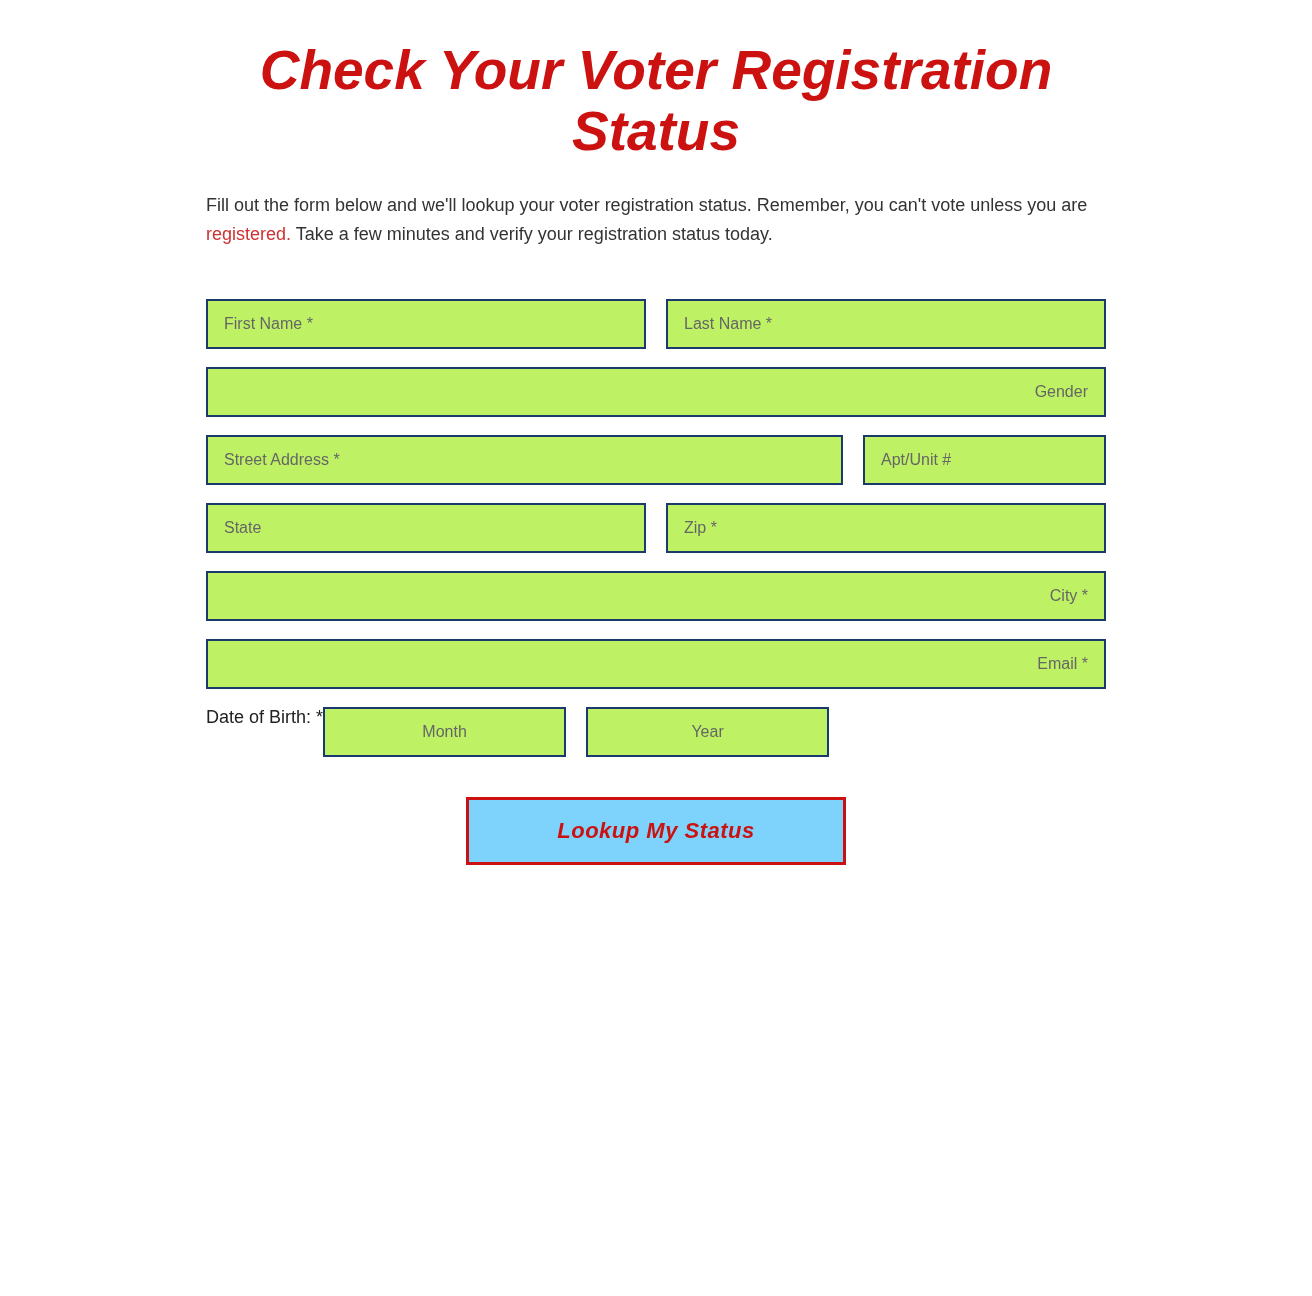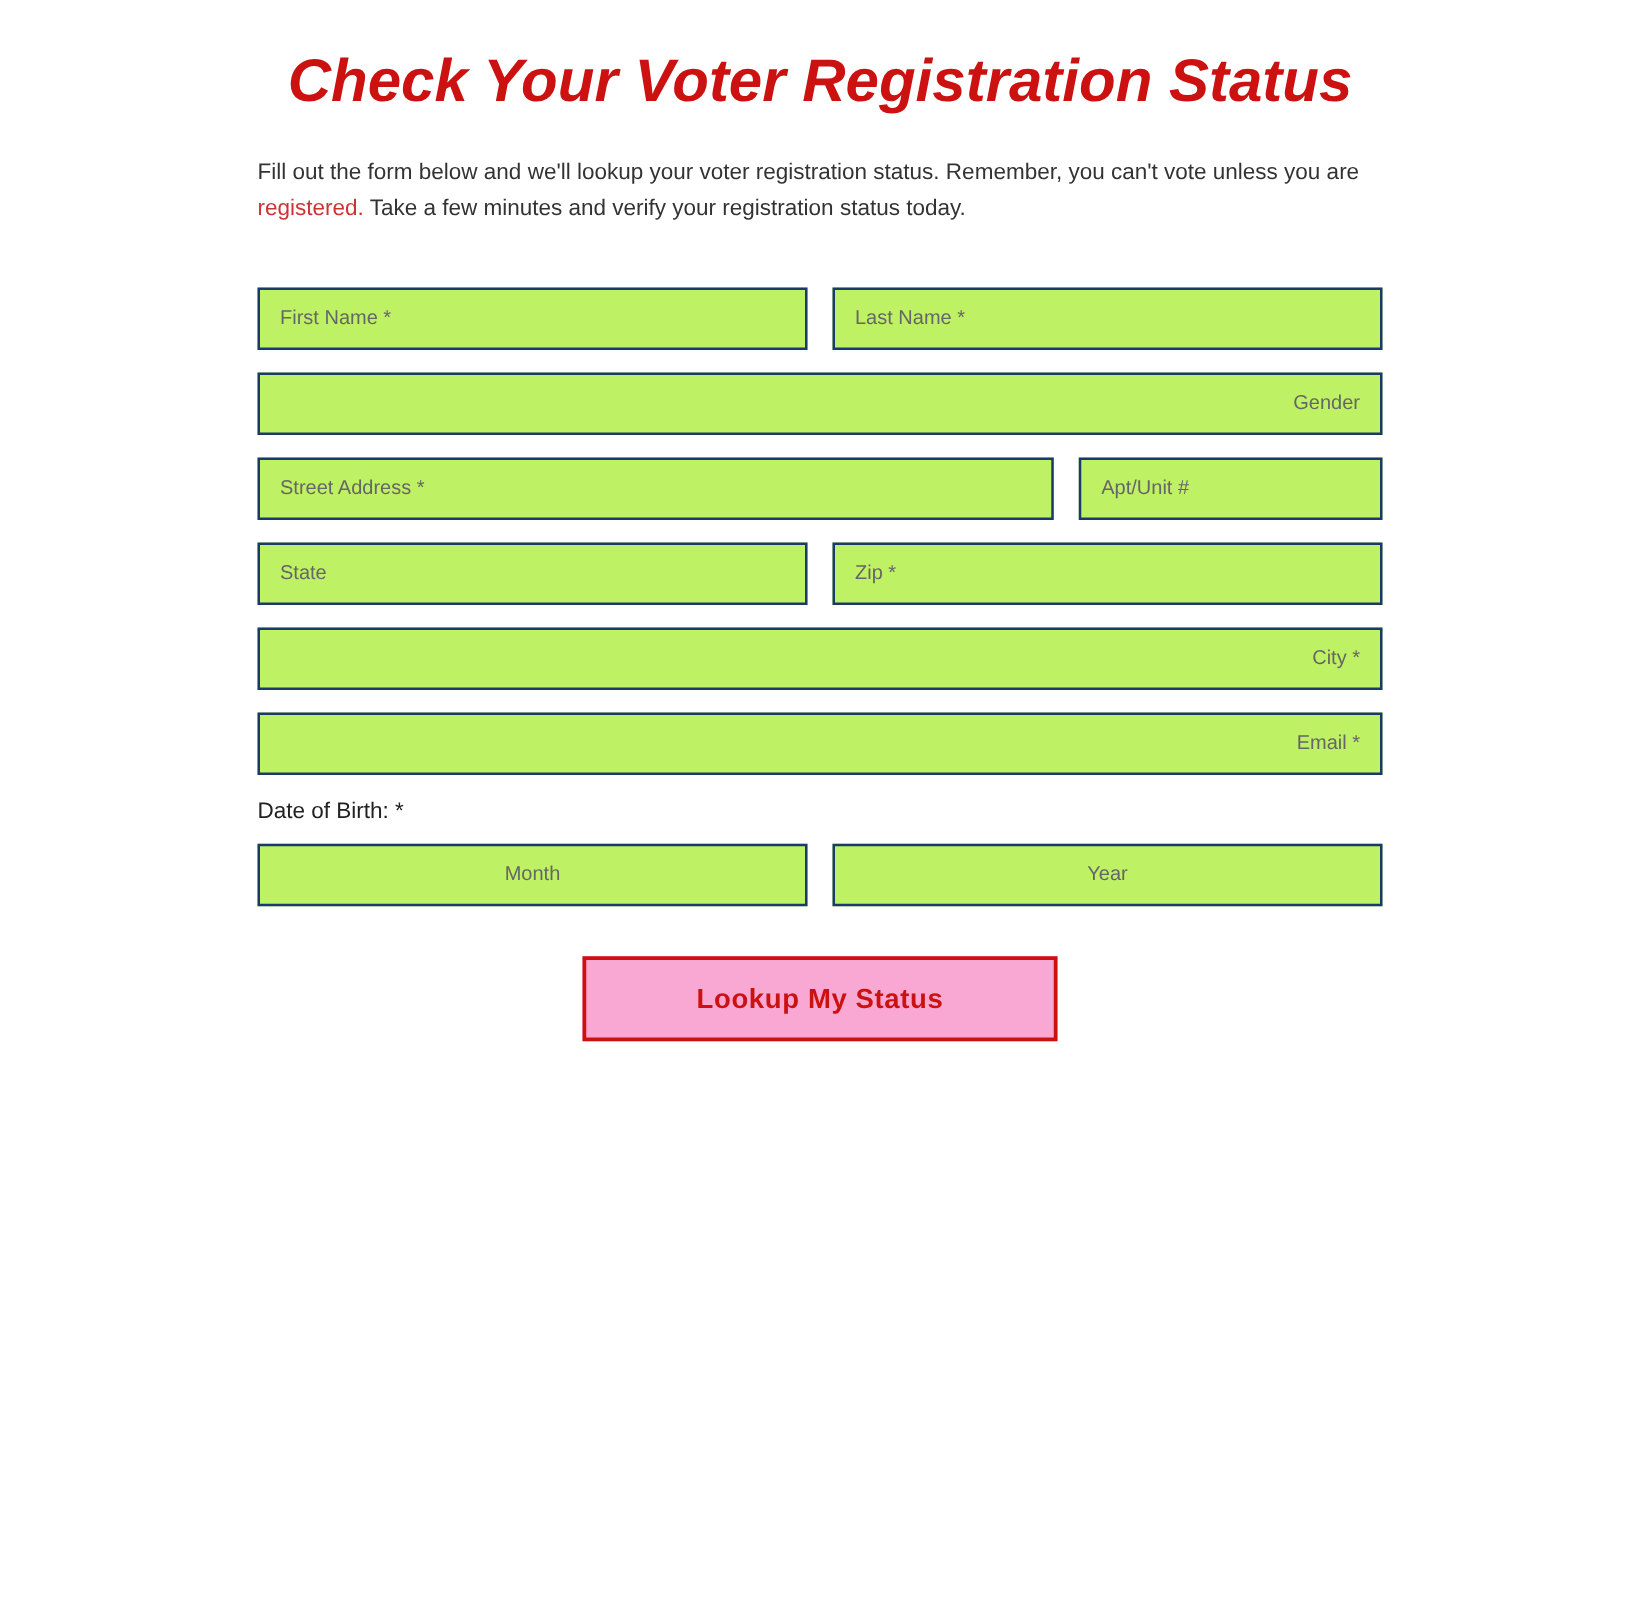--- a/index.html
+++ b/index.html
@@ -18,21 +18,21 @@
       padding: 40px 20px;
     }
 
     .page-container {
       max-width: 900px;
       width: 100%;
       text-align: center;
     }
 
     .page-title {
-      font-size: 48px;
+      font-size: 55px;
       font-weight: 900;
       color: #cc1111;
       font-style: italic;
       margin-bottom: 30px;
       line-height: 1.1;
     }
 
     .page-description {
       font-size: 18px;
       color: #333;
@@ -83,46 +83,47 @@
 
     .dob-label {
       font-size: 18px;
       color: #222;
       margin-bottom: 4px;
       font-weight: normal;
     }
 
     .dob-section {
       display: flex;
-      flex-direction: column;
-      gap: 12px;
+      flex-direction: row;
+      gap: 0;
     }
 
     .dob-row {
       display: flex;
       gap: 20px;
     }
 
     .dob-row .form-input {
       flex: 1;
       text-align: center;
     }
 
     .submit-section {
       display: flex;
       justify-content: center;
       margin-top: 40px;
     }
 
     .lookup-button {
       border: 3px solid #cc1111;
-      background: #f9a8d4;
+      background: #7dd3fc;
       color: #cc1111;
       font-size: 22px;
       font-weight: 900;
+      font-style: italic;
       padding: 18px 88px;
       cursor: pointer;
       letter-spacing: 0.5px;
     }
   </style>
 </head>
 <body>
 
 <div class="page-container">
 

